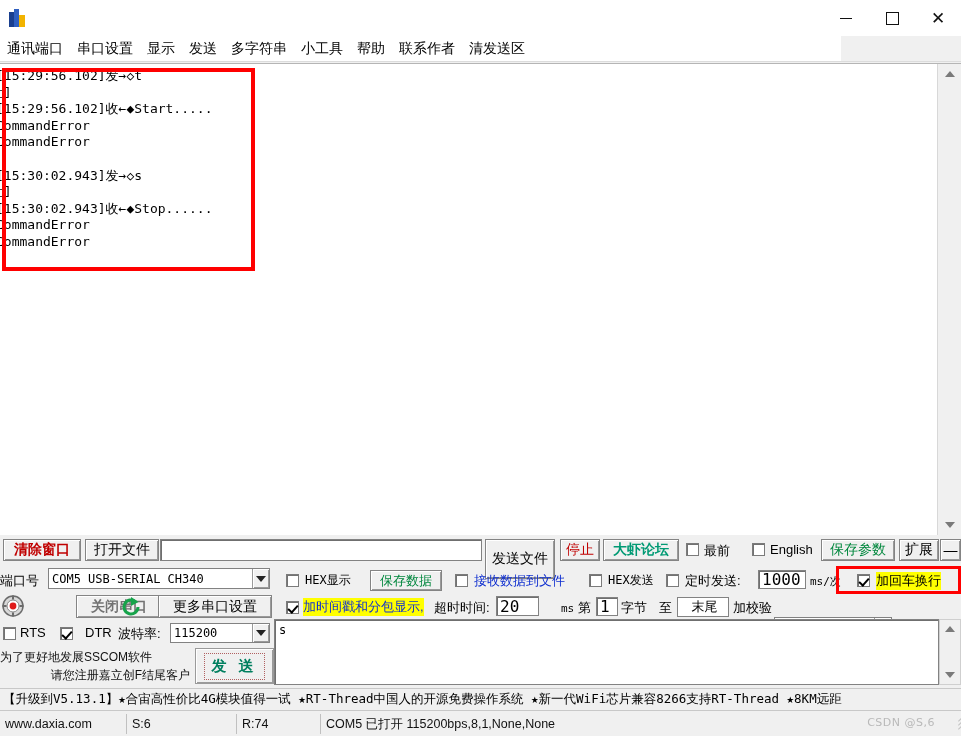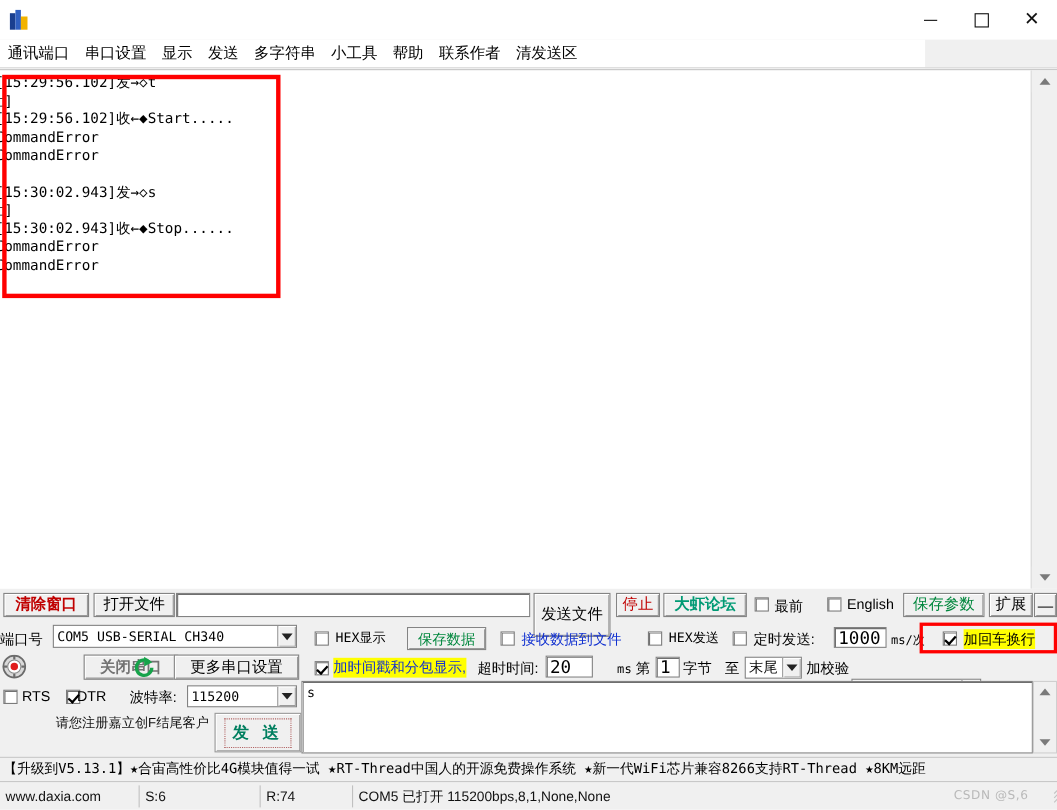--- a/index.html
+++ b/index.html
@@ -132,21 +132,21 @@
   .panel-left{position:absolute;left:0;top:566px;width:272px;height:122px;}
   .p-portlbl{position:absolute;left:0px;top:6px;font-size:13px;}
   .p-portcombo{position:absolute;left:48px;top:2px;width:222px;height:21px;}
   .p-circle{position:absolute;left:2px;top:29px;width:22px;height:22px;}
   .p-close{position:absolute;left:28px;top:29px;width:86px;height:23px;color:#737373;font-weight:bold;font-size:14px;margin-left:48px;}
   .p-refresh{position:absolute;left:120px;top:30px;width:22px;height:22px;}
   .p-more{position:absolute;left:158px;top:29px;width:114px;height:23px;font-size:14px;}
   .p-rtscb{position:absolute;left:3px;top:61px;}
   .p-rtslbl{position:absolute;left:20px;top:59px;text-align:center;}
   .p-dtrcb{position:absolute;left:60px;top:61px;}
-  .p-dtrlbl{position:absolute;left:70px;top:59px;}
+  .p-dtrlbl{position:absolute;left:85px;top:59px;}
   .p-baudlbl{position:absolute;left:118px;top:59px;font-size:13px;}
   .p-baudcombo{position:absolute;left:170px;top:57px;width:100px;height:20px;}
   .p-adbox{position:absolute;left:0px;top:82px;width:190px;height:38px;font-size:12px;line-height:18px;color:#111;}
   .p-adbox .ad2{color:#111;text-align:right;}
   .p-sendbtn{
     position:absolute;left:195px;top:82px;width:77px;height:34px;
     color:#007f5f;font-weight:bold;font-size:15px;letter-spacing:4px;
     border:1px solid #9a9a9a;
     box-shadow:inset 1px 1px 0 #ffffff, inset -1px -1px 0 #9a9a9a;
     background:#f0f0f0;display:flex;align-items:center;justify-content:center;
@@ -174,21 +174,21 @@
 
   .o-stamp-cb{left:286px;top:601px;}
   .o-stamp-lbl{left:303px;top:598px;background:#ffff00;color:#1030d0;}
   .o-timeout-lbl{left:434px;top:599px;}
   .o-timeout-val{left:496px;top:596px;width:43px;height:20px;text-align:center;}
   .o-timeout-unit{left:561px;top:602px;font-size:11px;}
   .o-byte-d1{left:578px;top:599px;}
   .o-byte-val{left:596px;top:597px;width:22px;height:19px;}
   .o-byte-d2{left:621px;top:599px;}
   .o-byte-d3{left:659px;top:599px;}
-  .o-end-combo{left:677px;top:597px;width:52px;height:20px;}
+  .o-end-combo{left:677px;top:597px;width:52px;height:20px;flex-direction:column;}
   .o-chk-lbl{left:733px;top:599px;}
   .o-chk-combo{left:774px;top:596px;width:118px;height:21px;margin-top:21px;}
 
   
   .sendarea{
     position:absolute;left:274px;top:619px;width:665px;height:66px;
     background:#ffffff;border:1px solid #828282;box-shadow:inset 1px 1px 0 #6f6f6f;
     box-sizing:border-box;
   }
   .sendarea .txt{
@@ -342,20 +342,21 @@
     <div class="lbl p-dtrlbl">DTR</div>
     <div class="lbl p-baudlbl">波特率:</div>
     <div class="combo p-baudcombo">
       <span>115200</span>
       <span class="arrowbox">
           <span class="tri-dn" style="border-top-color:#222"></span>
         </span>
     </div>
 
     <div class="p-adbox">
+      <div>为了更好地发展SSCOM软件</div>
       <div class="ad2">请您注册嘉立创F结尾客户</div>
     </div>
     <div class="p-sendbtn">
       <span class="inner">发 送</span>
     </div>
   </div>
 
   <div class="cb opt o-hexdisp-cb"></div>
   <div class="lbl-mono opt o-hexdisp-lbl">HEX显示</div>
   <div class="btn opt o-savedata">保存数据</div>

